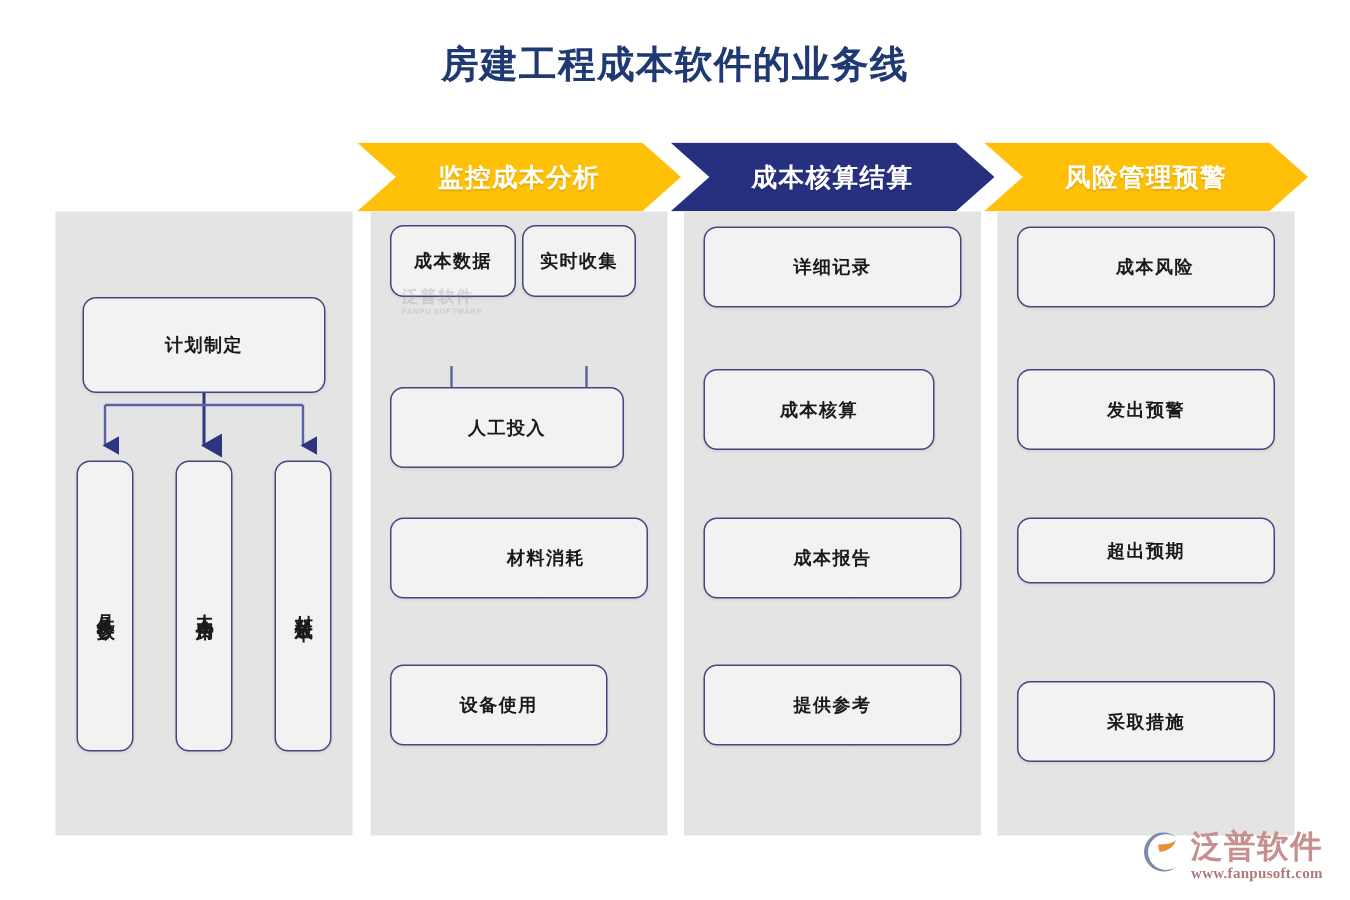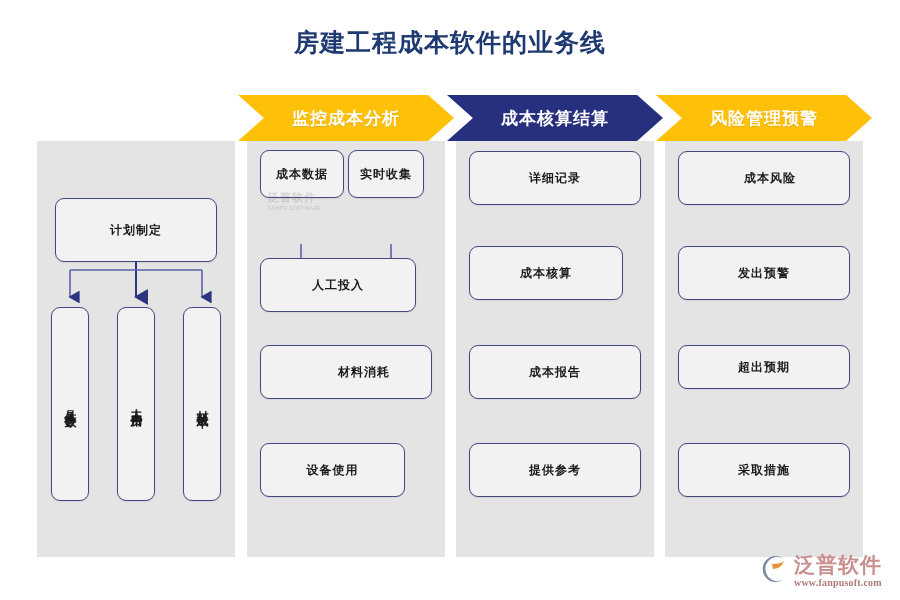--- a/index.html
+++ b/index.html
@@ -286,21 +286,21 @@
 
     <div class="node" style="left:13px; top:56px; width:172px; height:54px;padding-left:12px;">
       <span>成本风险</span>
     </div>
     <div class="node" style="left:13px; top:151px; width:172px; height:54px;">
       <span>发出预警</span>
     </div>
     <div class="node" style="left:13px; top:250px; width:172px; height:44px;">
       <span>超出预期</span>
     </div>
-    <div class="node" style="left:13px; top:348px; width:172px; height:54px;">
+    <div class="node" style="left:13px; top:359px; width:172px; height:54px;">
       <span>采取措施</span>
     </div>
   </div>
 
 </div>
 
 <div class="watermark">
   <span>泛普软件</span>
   <span class="sub">FANPU SOFTWARE</span>
 </div>

